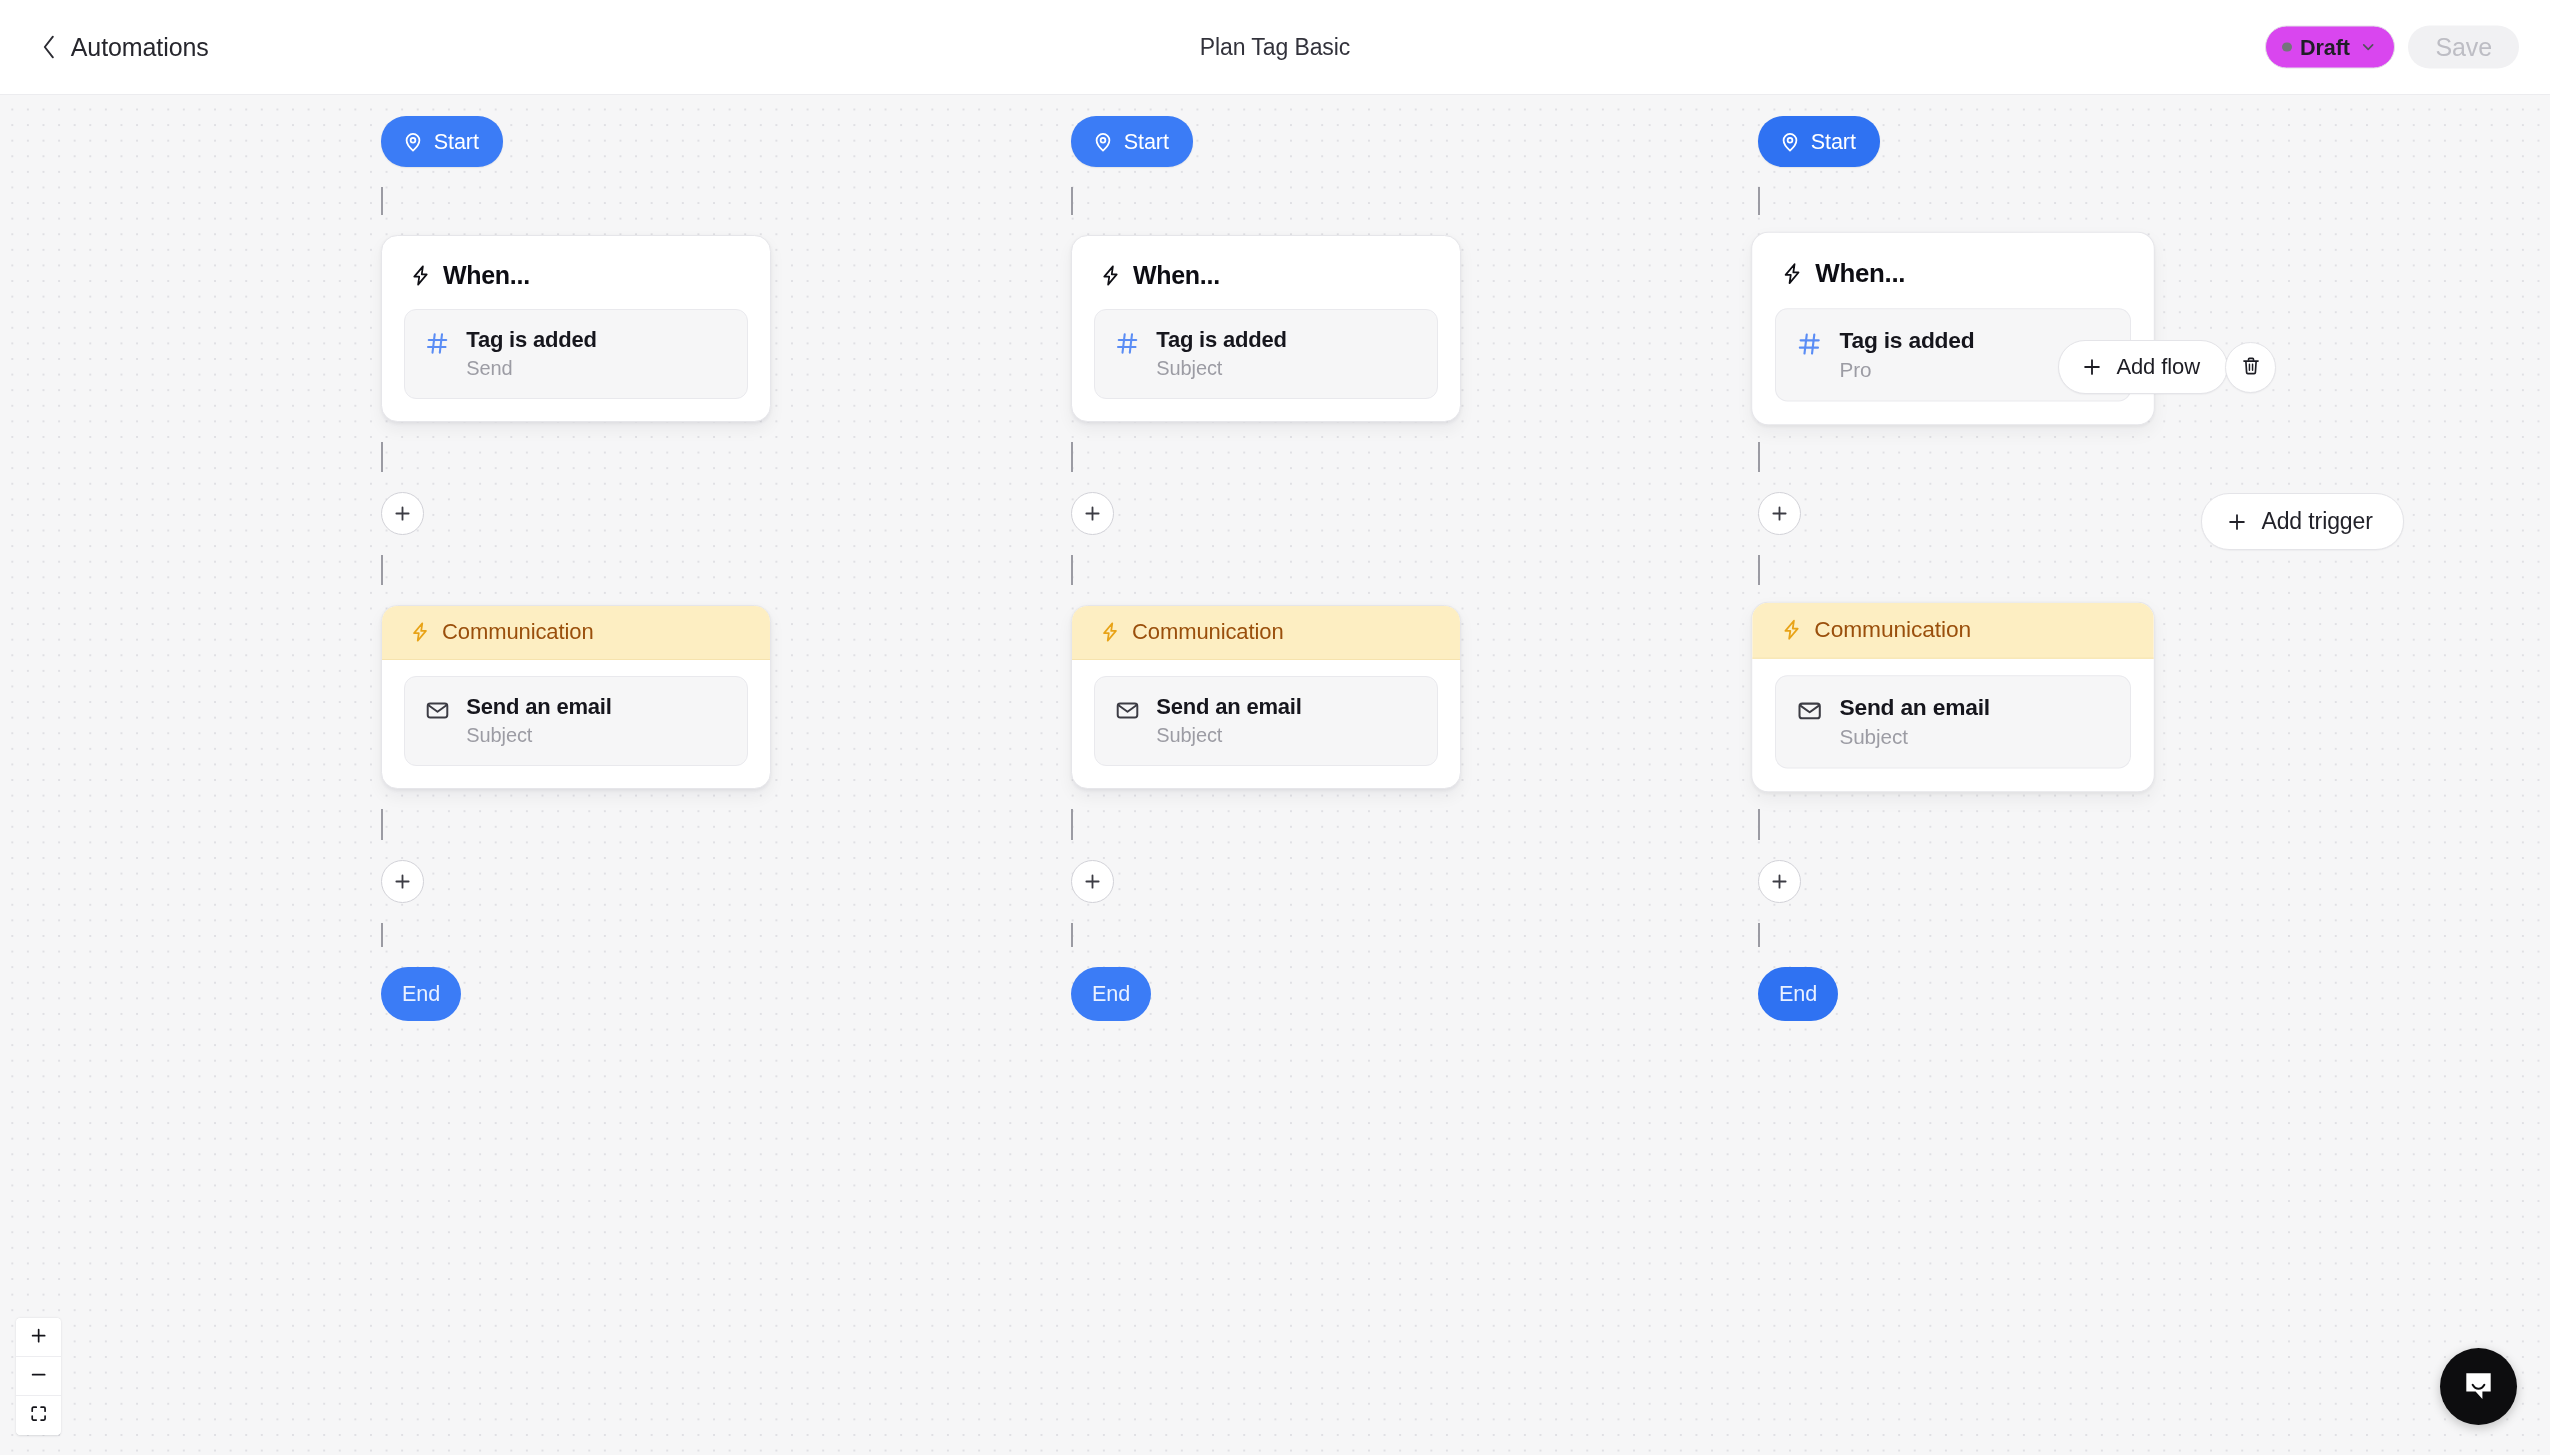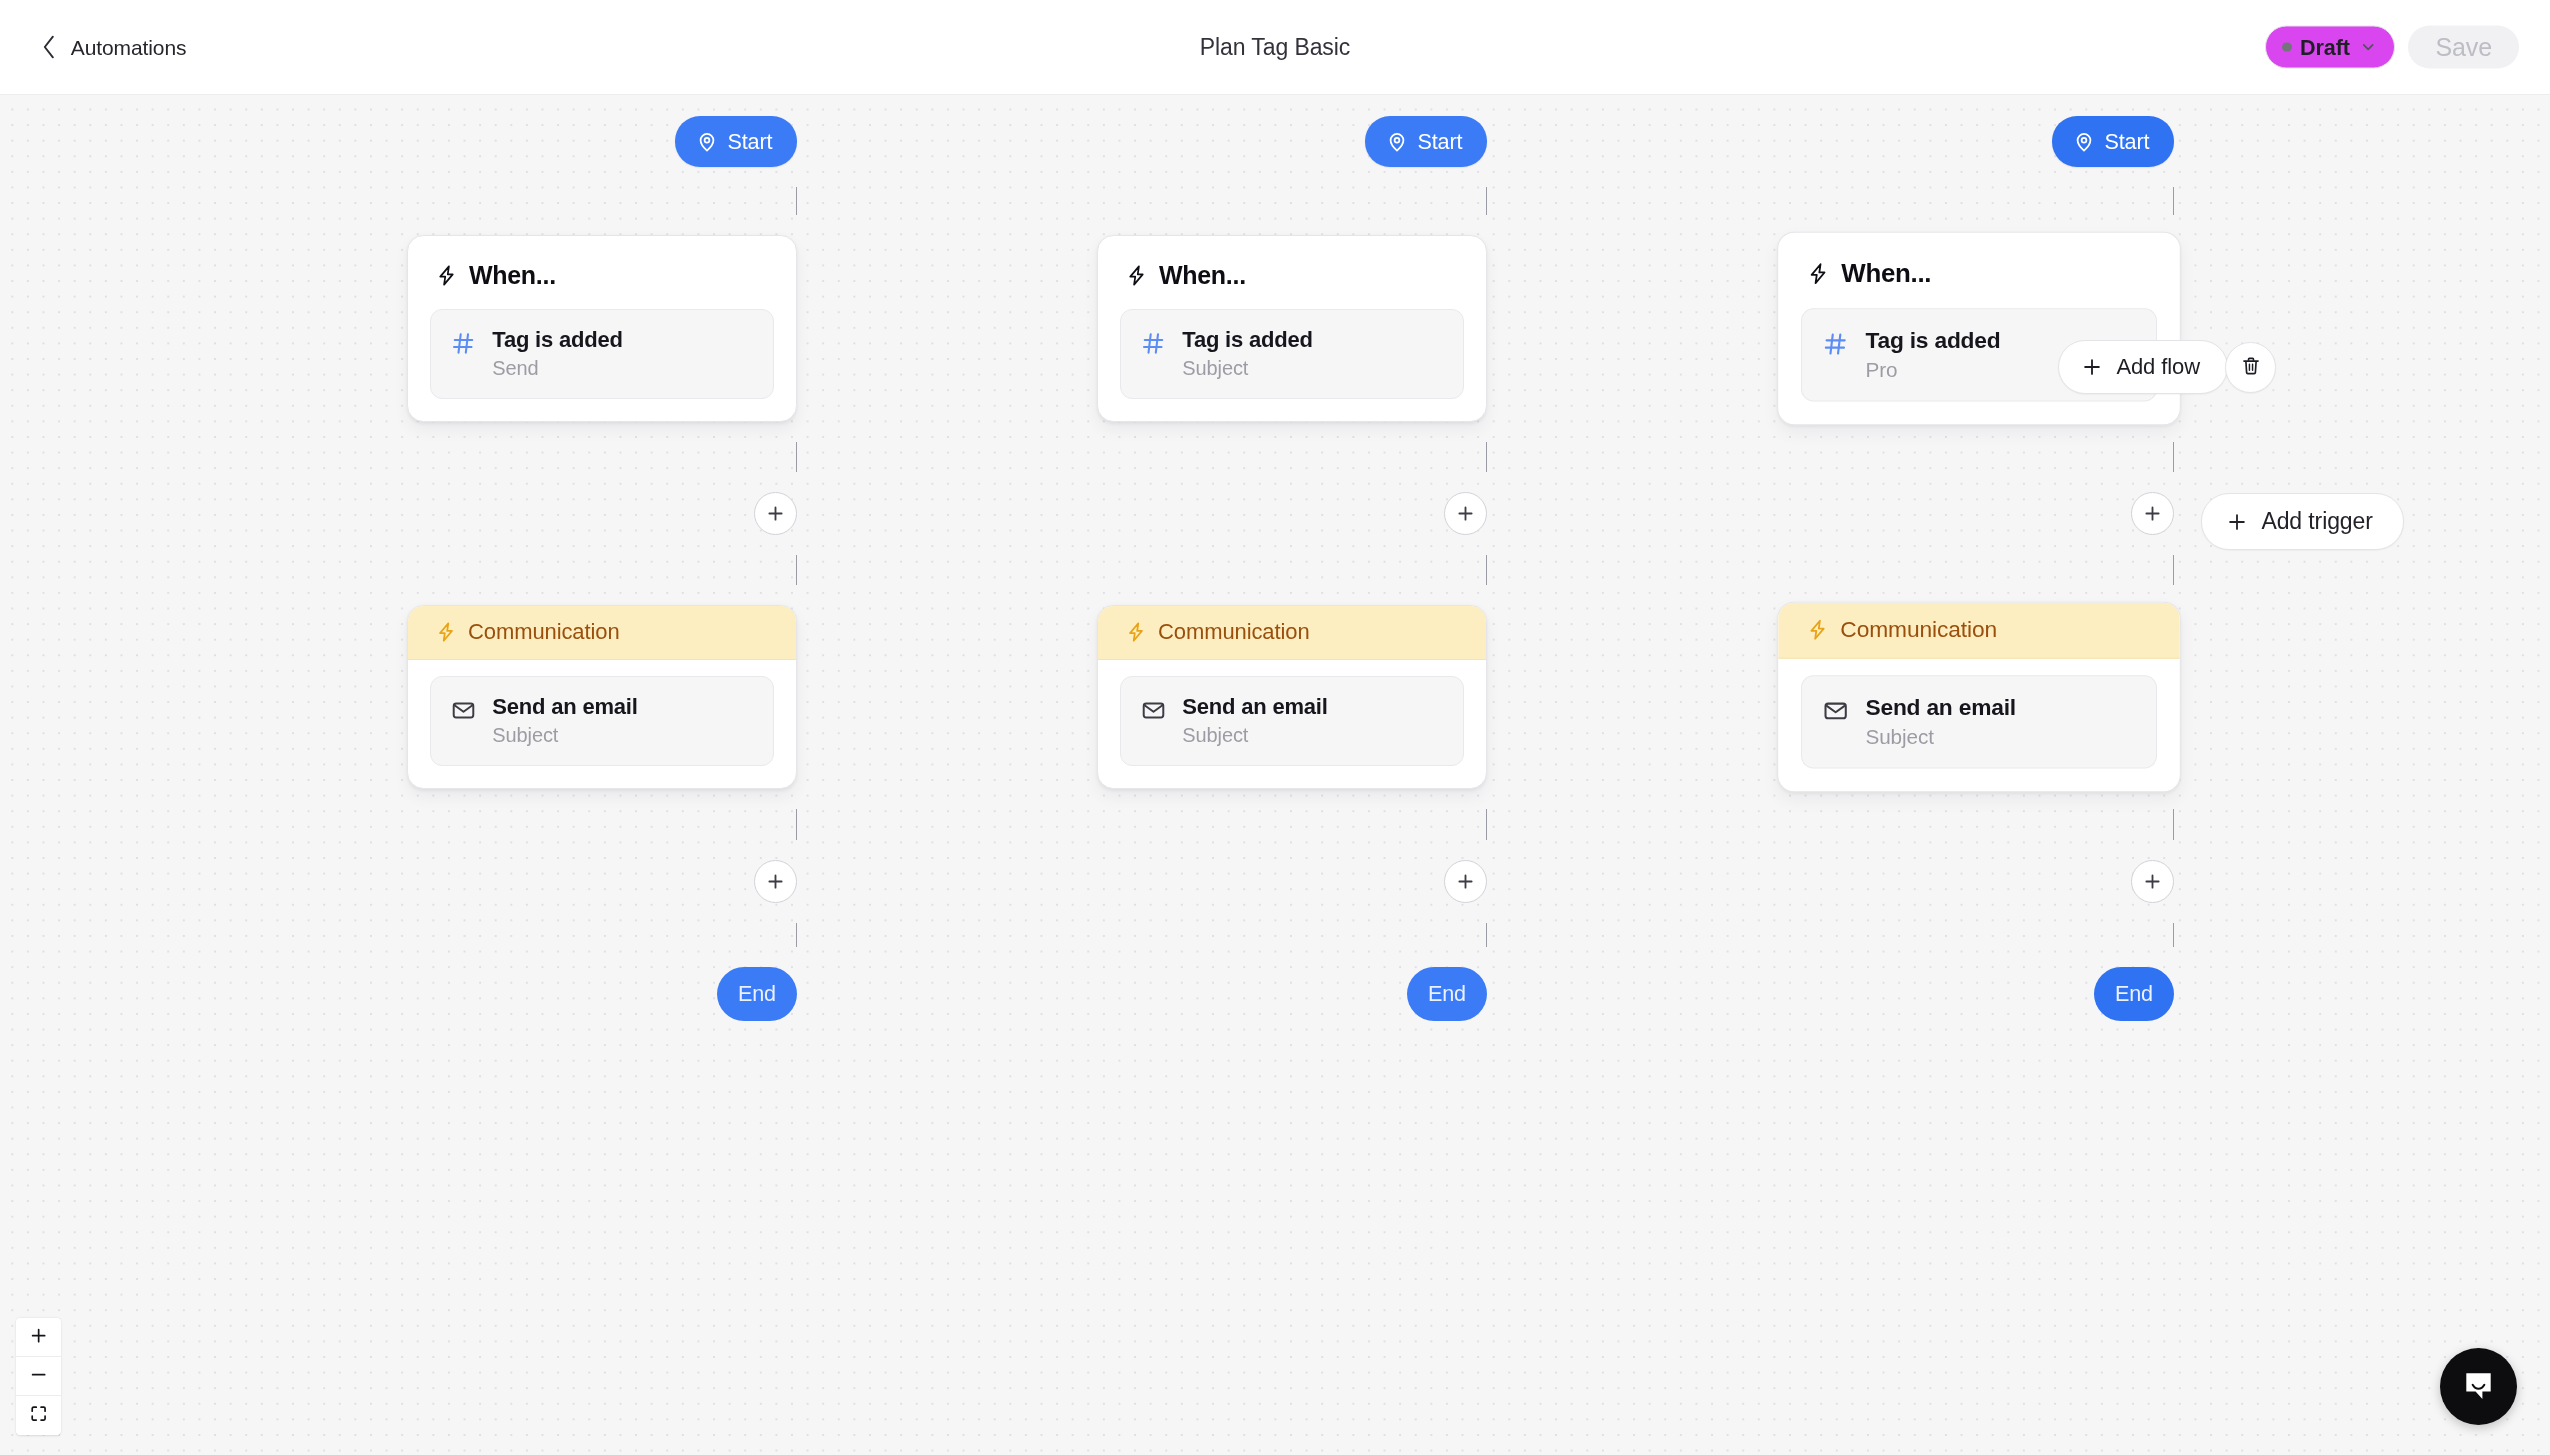--- a/index.html
+++ b/index.html
@@ -34,21 +34,21 @@
     cursor: pointer;
   }
 
   .back-chevron {
     width: 16.4px; height: 27px;
     display: flex; align-items: center; justify-content: center;
     color: #2c2c33;
   }
 
   .header-back-label {
-    font-size: 21px;
+    font-size: 25px;
     color: #26262d;
     letter-spacing: -0.1px;
   }
 
   .header-title {
     position: absolute;
     left: 50%;
     top: 50%;
     transform: translate(-50%, -50%);
     font-size: 23px;
@@ -125,21 +125,21 @@
     overflow: hidden;
   }
 
   
   .flow-col {
     position: absolute;
     top: 0;
     width: 416px;
     display: flex;
     flex-direction: column;
-    align-items: flex-end;
+    align-items: flex-start;
     gap: 20px;
   }
   .flow-col[data-col="0"] { left: 381px; }
   .flow-col[data-col="1"] { left: 1071px; }
   .flow-col[data-col="2"] { left: 1758px; }
 
   
   .flow-col[data-col="2"] .node-card { transform: scale(1.035); }
 
   .start-pill {

